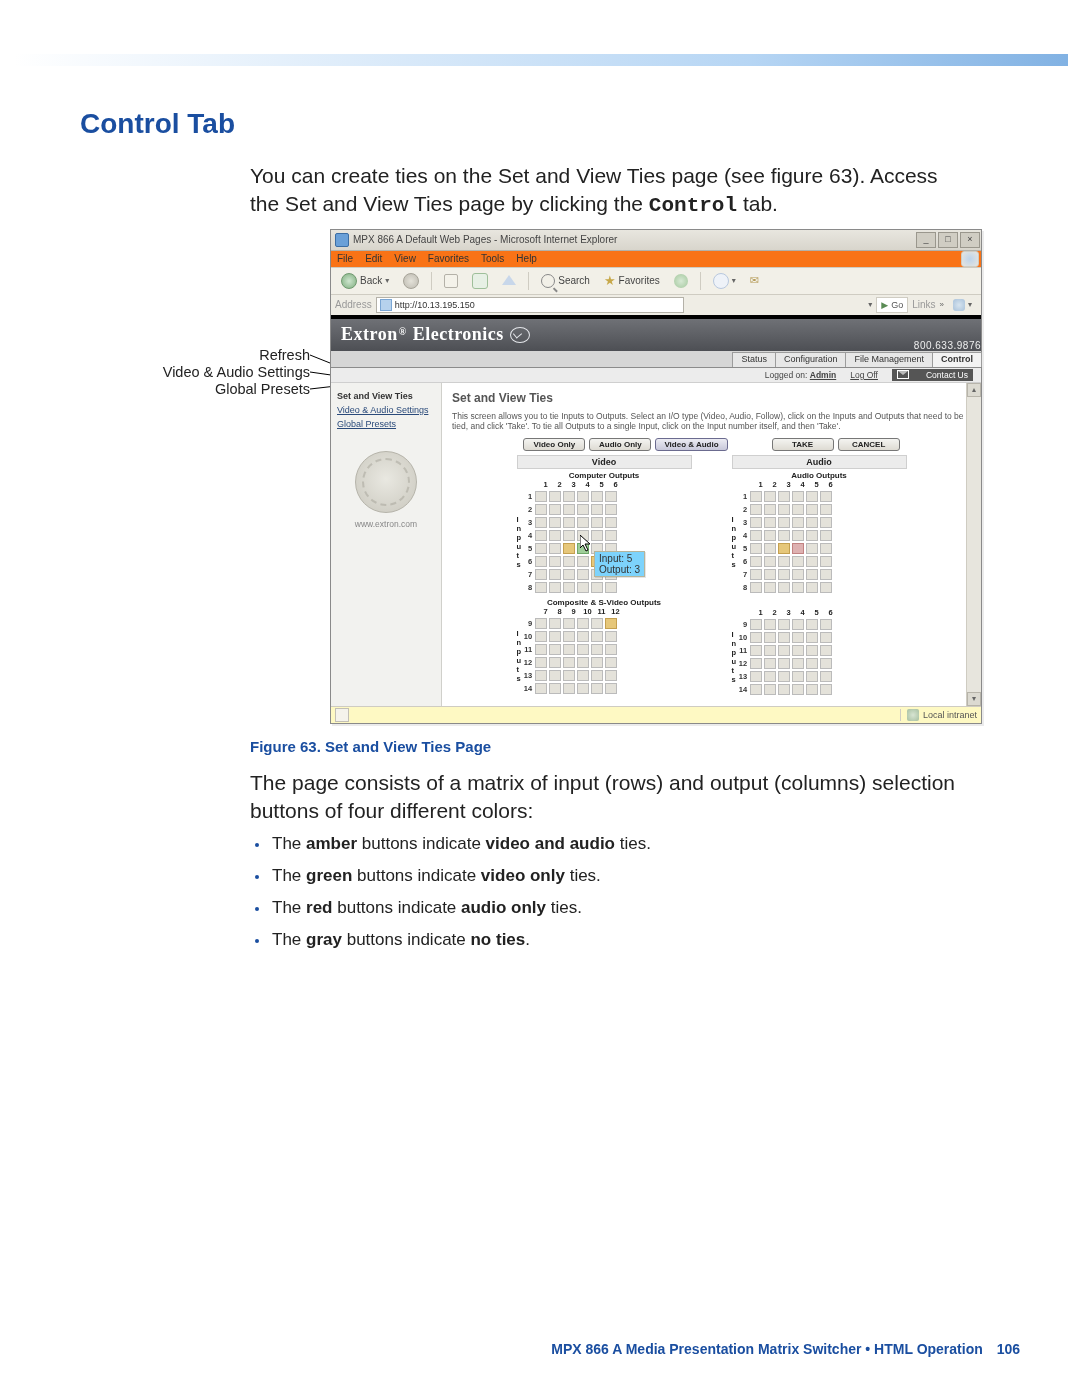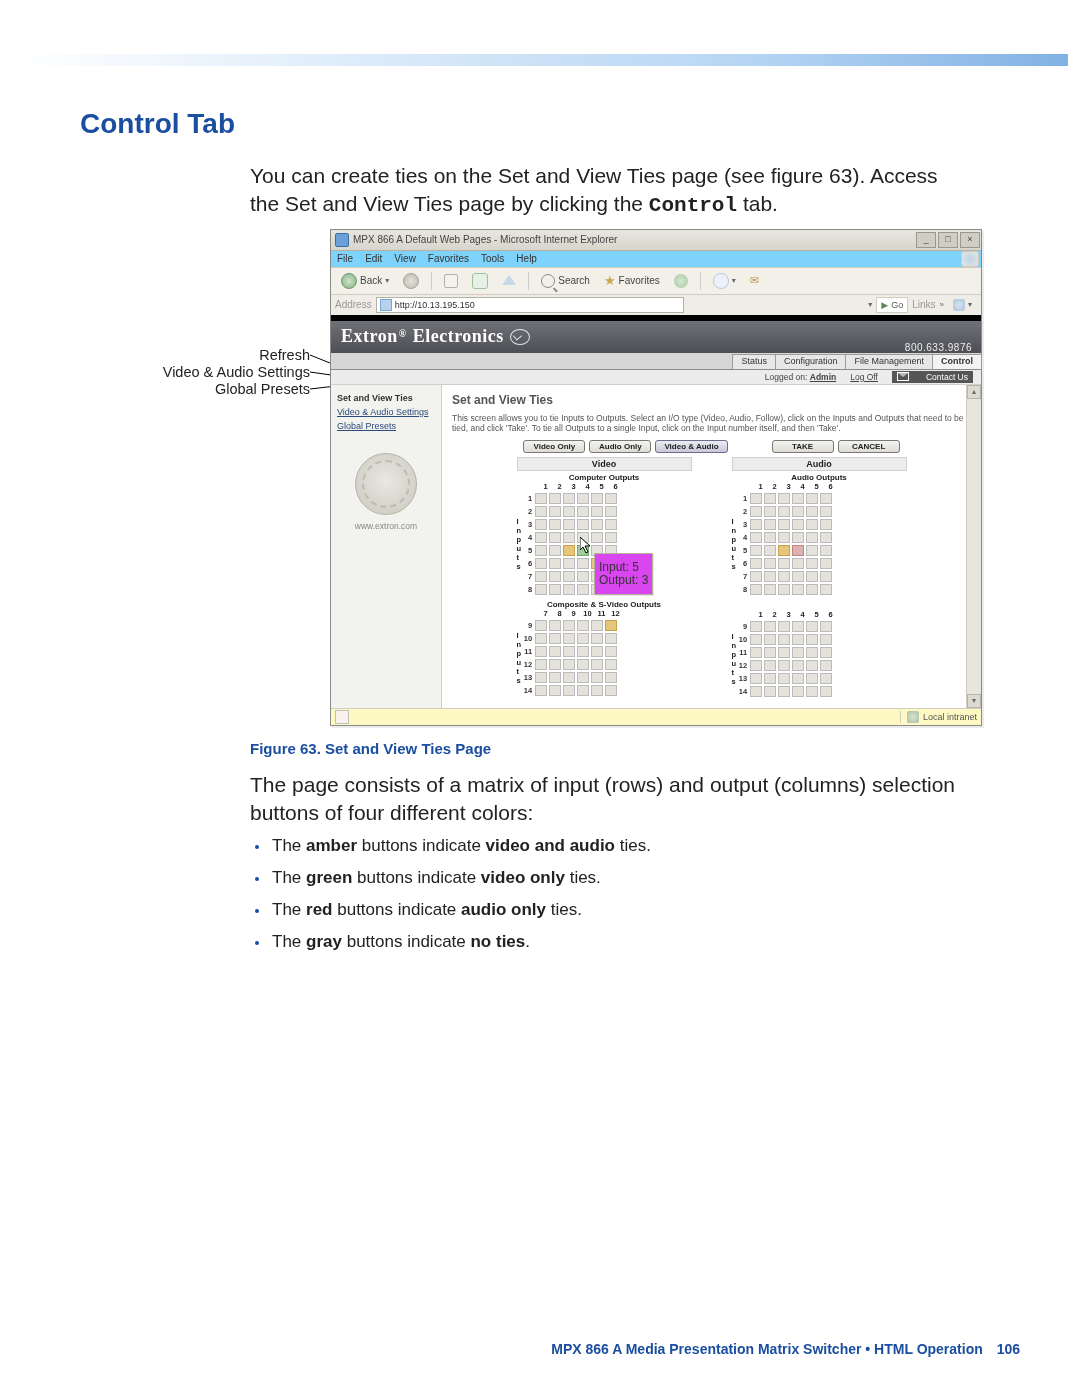--- a/index.html
+++ b/index.html
@@ -109,21 +109,21 @@
     margin: 0 1px;
     background: #d0cdc3;
     border: 1px solid #9a978d;
     font-size: 9px;
     text-align: center;
     line-height: 12px;
     color: #444;
   }
   .menubar {
     height: 16px;
-    background: #7dd3fc;
+    background: #f97316;
     border-bottom: 1px solid #cfccc2;
     font-size: 10px;
     color: #333;
     display: flex;
     gap: 12px;
     padding: 0 6px;
     align-items: center;
     position: relative;
   }
   .menubar .ie-right {
@@ -168,21 +168,21 @@
   .ico-home { width:0; height:0; border-left:7px solid transparent; border-right:7px solid transparent; border-bottom:10px solid #c8d7ea; position:relative; top:-1px;}
   .ico-search { width:12px; height:12px; border:1.5px solid #888; border-radius:50%; position:relative; }
   .ico-search:after { content:""; position:absolute; right:-4px; bottom:-4px; width:5px; height:1.5px; background:#888; transform:rotate(45deg);}
   .ico-fav { color:#c7a84a; font-size:13px; line-height:1; }
   .ico-media { width:14px; height:14px; background: radial-gradient(circle,#d7e9d4,#a3c79d); border-radius:50%; }
   .ico-hist { width:14px; height:14px; border:1.5px solid #b8c8de; border-radius:50%; background:#eef2f8;}
   .sep { width:1px; height:18px; background:#cfccc2; margin:0 3px;}
   .addrbar {
     height: 20px;
     background: #efede5;
-    border-bottom: 6px solid #000000;
+    border-bottom: 4px solid #000000;
     display: flex;
     align-items: center;
     font-size: 10px;
     color: #555;
     padding: 0 4px;
     gap: 4px;
   }
   .addr-label { color: #999; }
   .addr-input {
     flex: 0 0 auto;
@@ -242,21 +242,21 @@
     width: 18px;
     height: 14px;
     border: 1.5px solid #e4e6ea;
     border-radius: 50%;
     margin-left: 6px;
     position: relative;
   }
   .pg-logo-sw:before { content:""; position:absolute; left:3px; top:3px; width:6px; height:5px; border:1px solid #e4e6ea; border-top:none; border-right:none; transform:rotate(-40deg);}
   .pg-phone {
     position: absolute;
-    right: 9px;
+    right: 0;
     bottom: 0;
     font-size: 10px;
     color: #eee;
     letter-spacing: 0.5px;
     padding-left: 12px;
   }
   .tabrow {
     height: 16px;
     background: #d6d6d6;
     border-bottom: 1px solid #8b8b8b;
@@ -451,24 +451,24 @@
     margin: 1px;
     border: 1px solid #bbb;
     background: #e4e2da;
     box-sizing: border-box;
   }
   .cell.on-a { background:#e6c77a; border-color:#c4a050;}  
   .cell.on-g { background:#9fce9a; border-color:#6fa86a;}  
   .cell.on-r { background:#deb1b1; border-color:#c28282;}  
   .tooltip-box {
     position: absolute;
-    background: #d946ef;
+    background: #7dd3fc;
     border: 1px solid #b6b49a;
-    font-size: 12px;
-    padding: 7px 4px;
+    font-size: 10px;
+    padding: 1px 4px;
     color: #333;
     line-height: 1.1;
     box-shadow: 1px 1px 0 rgba(0,0,0,0.1);
     white-space: nowrap;
   }
   .cursor-arrow {
     position: absolute;
     width: 0;
     height: 0;
     pointer-events: none;

